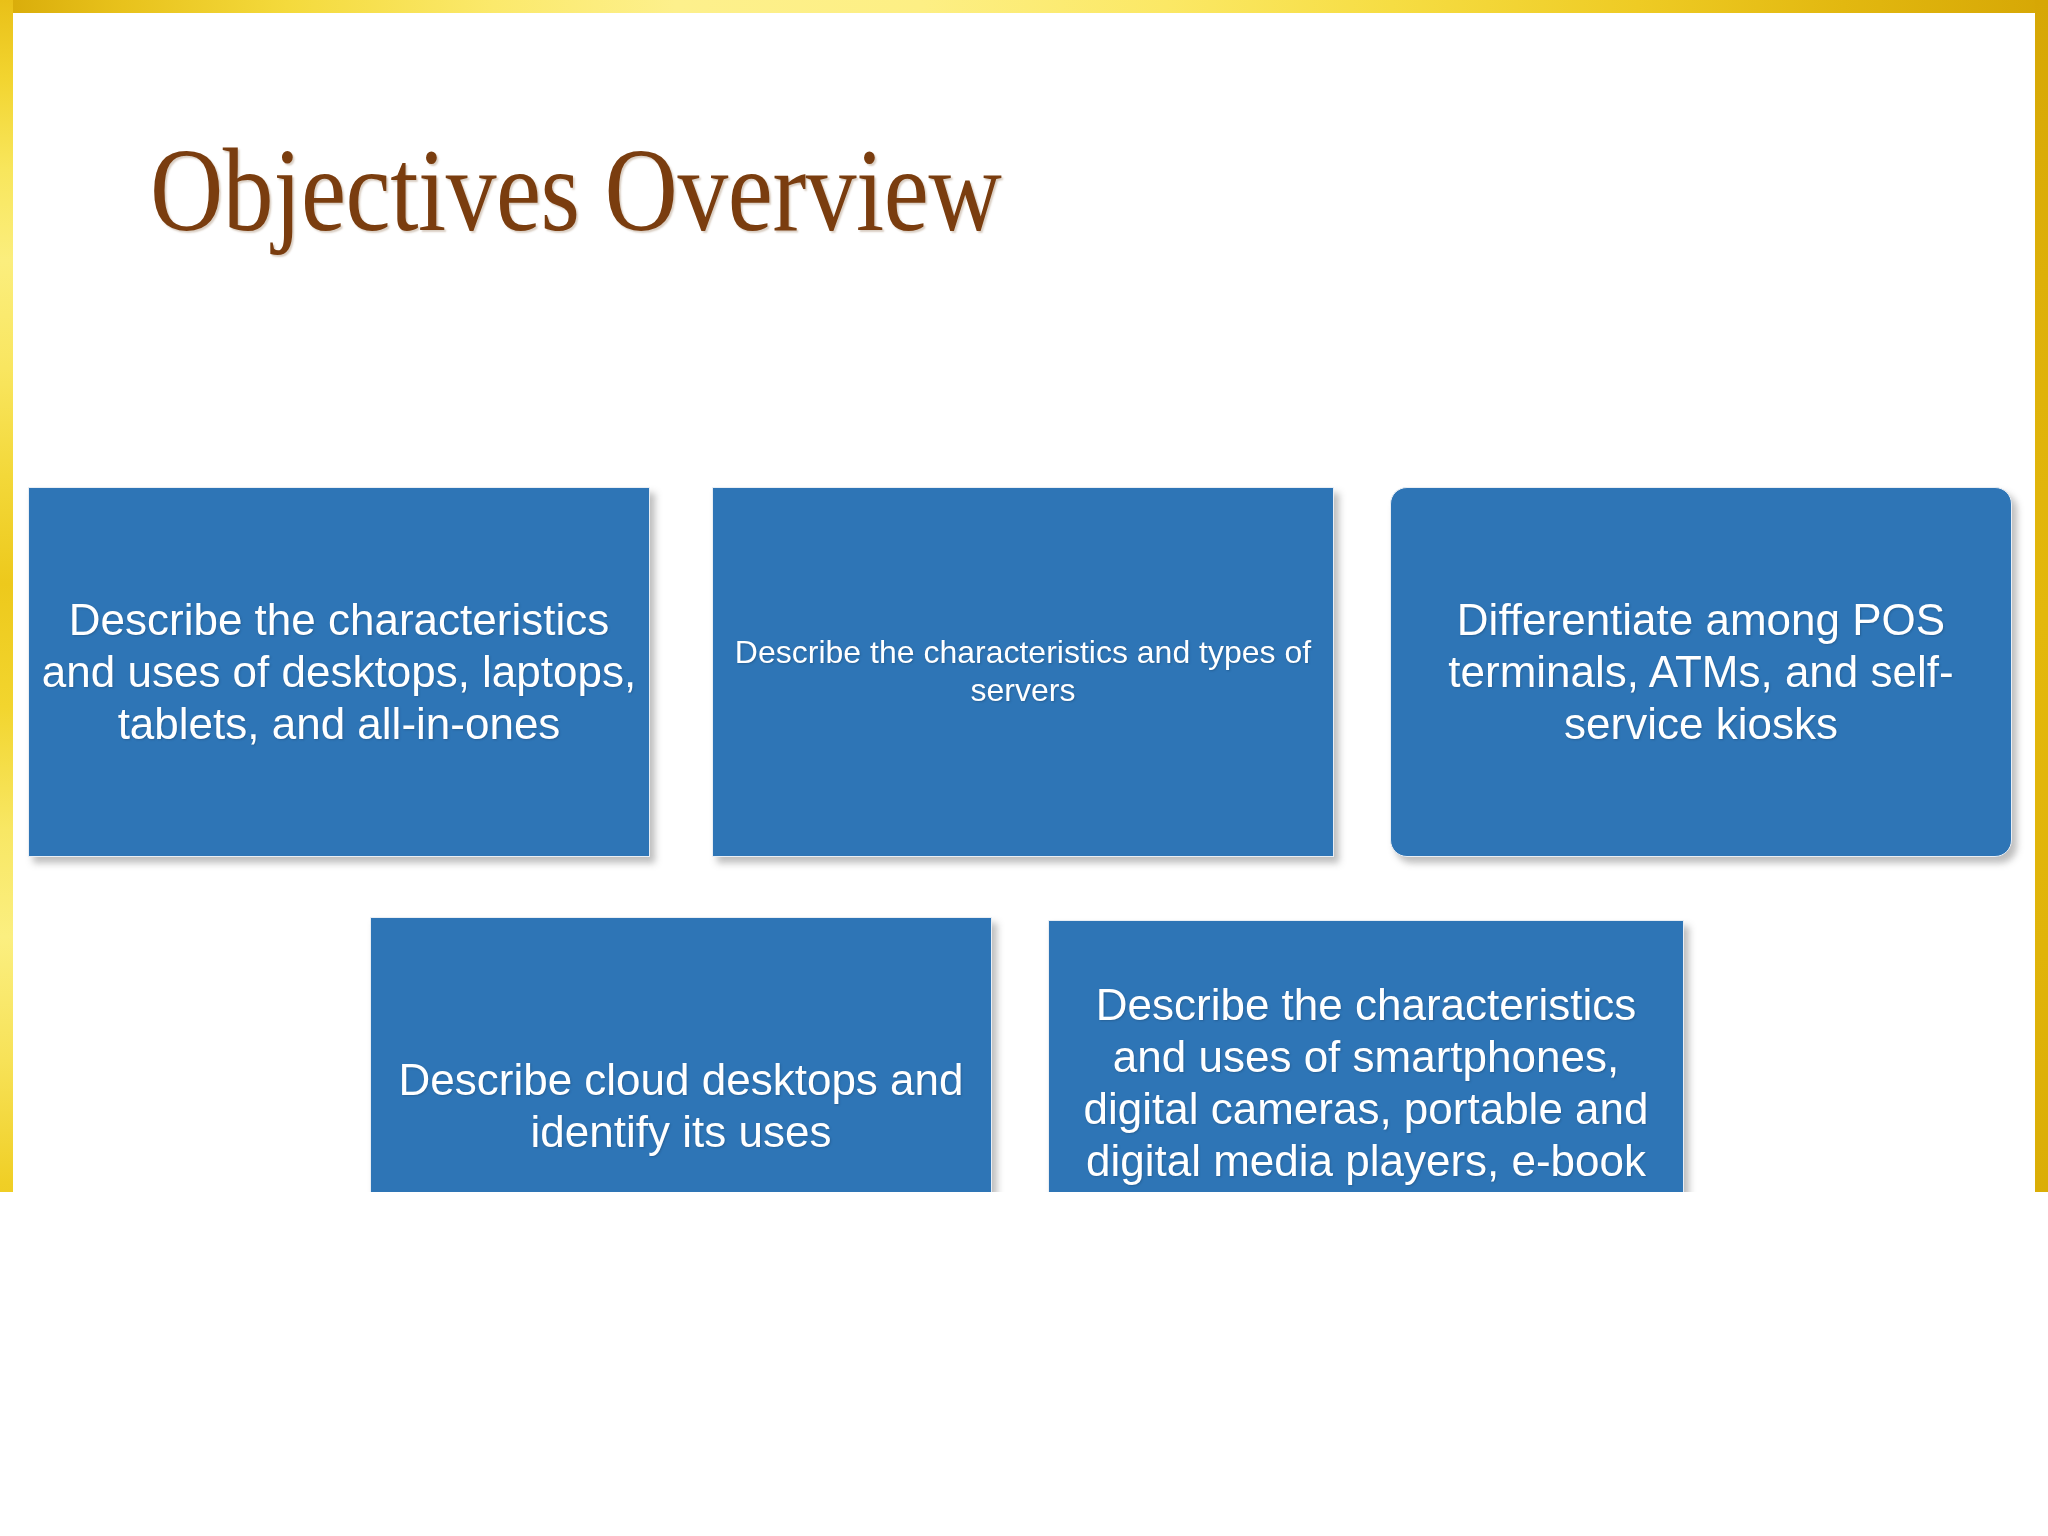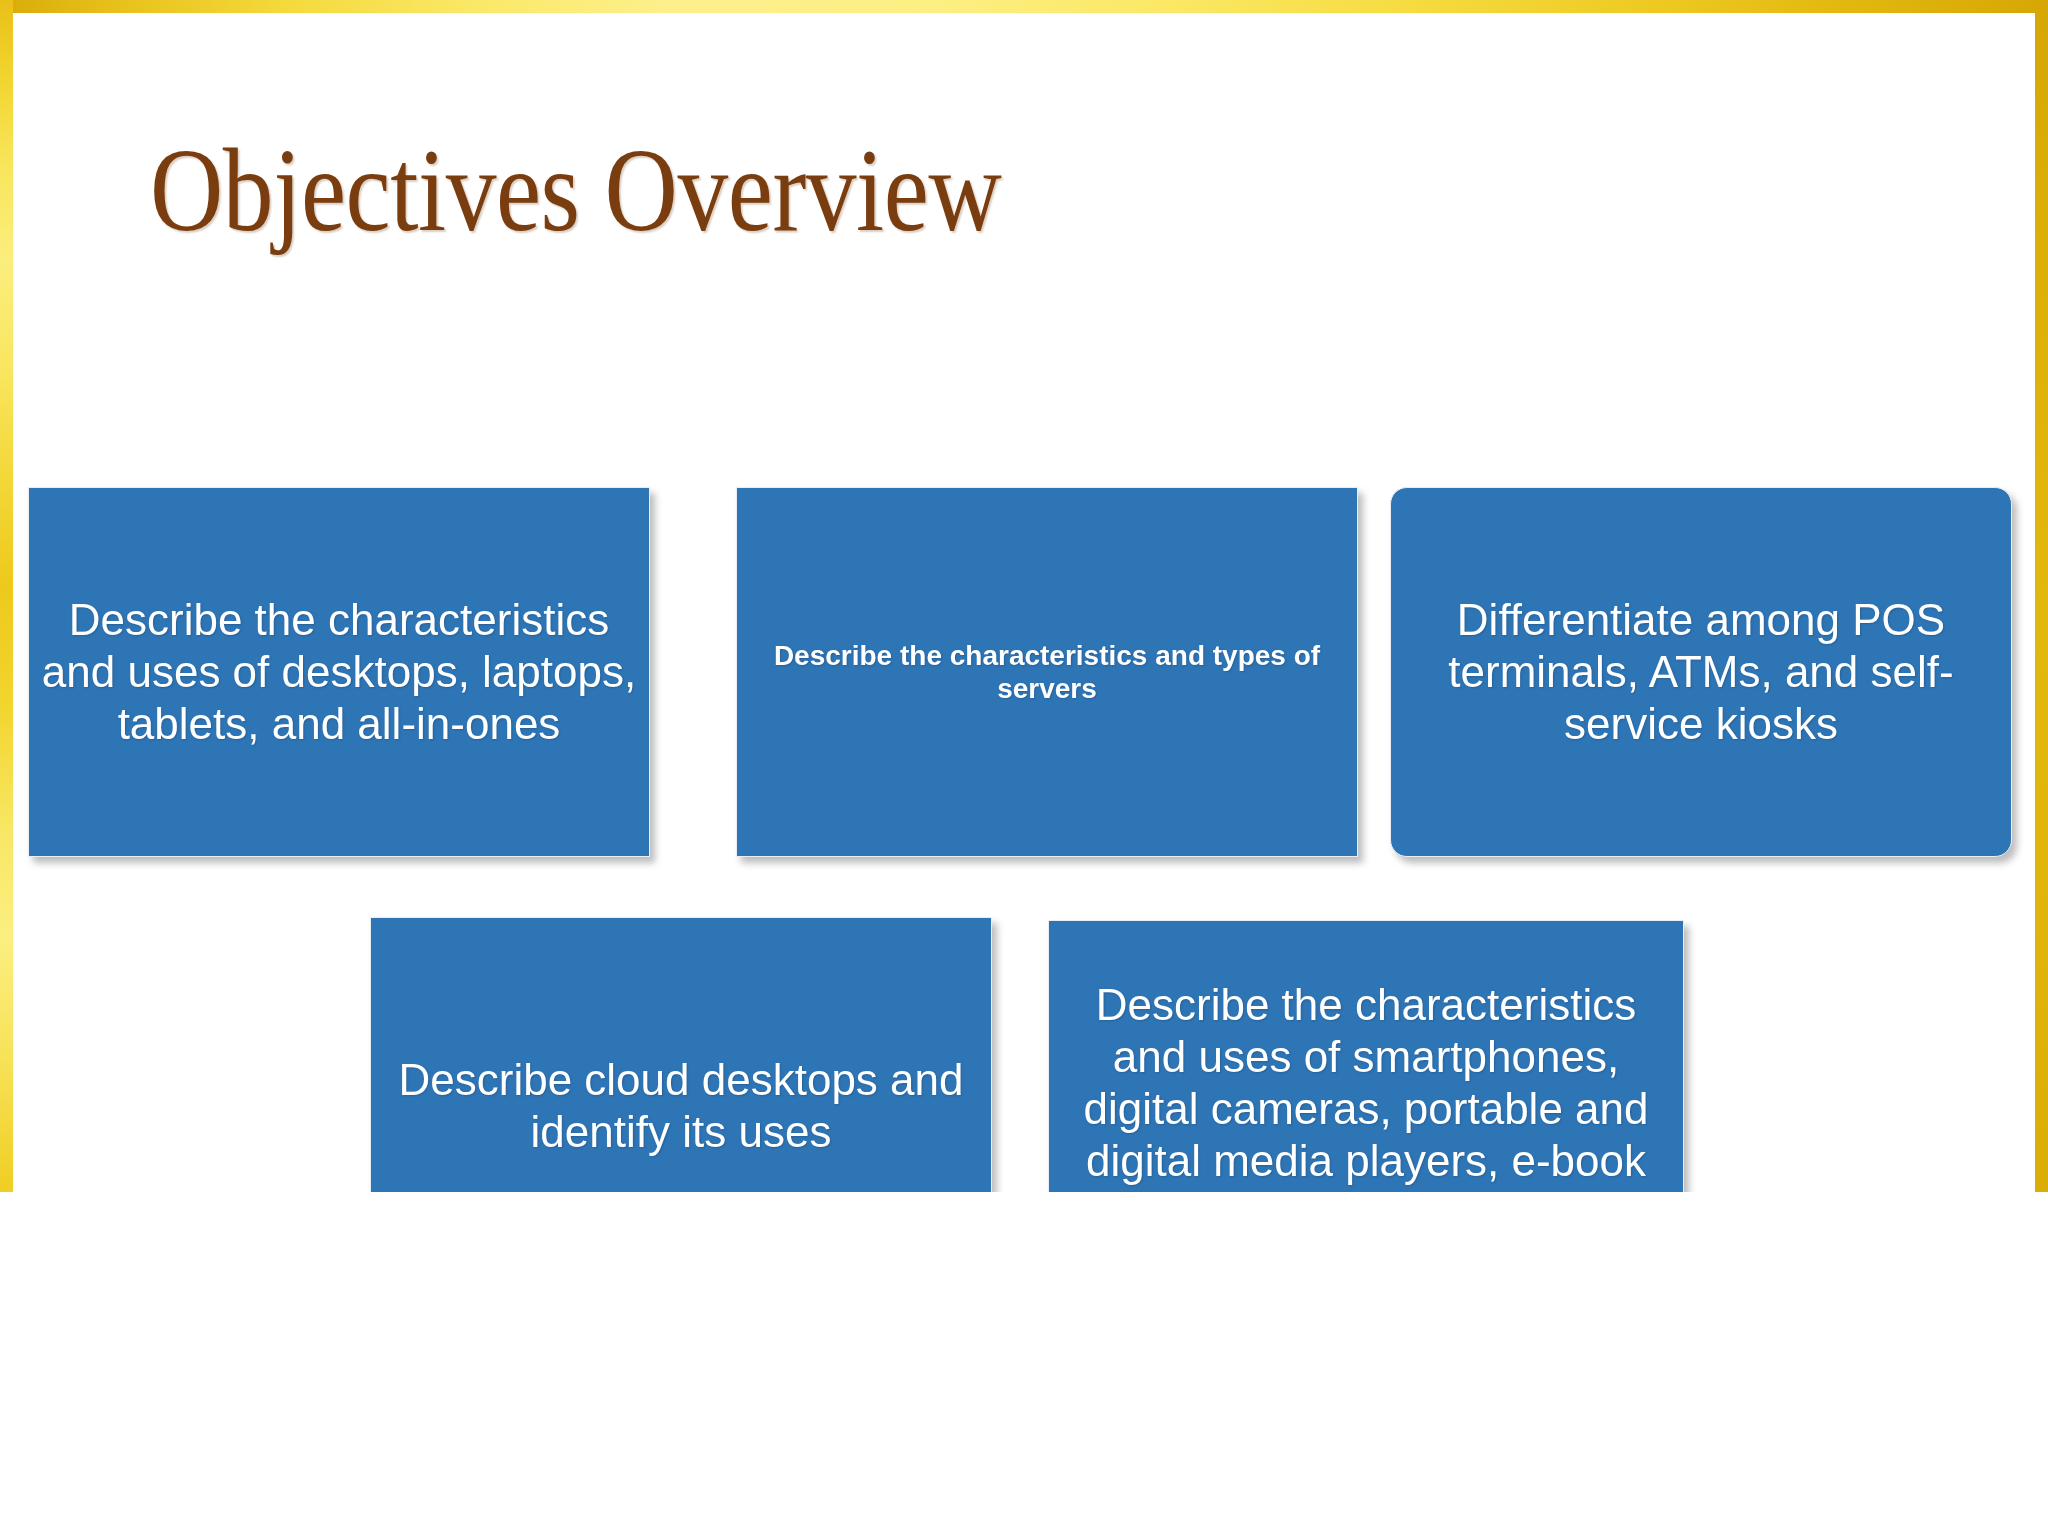--- a/index.html
+++ b/index.html
@@ -119,23 +119,22 @@
     text-shadow: 1px 1px 2px rgba(25, 60, 95, 0.35);
   }
 
   
   #box-desktops {
     left: 28px;  top: 487px;  width: 622px;  height: 370px;
     font-size: 44px;
     align-items: center;
   }
   #box-servers {
-    left: 736px; top: 487px;  width: 622px;  height: 370px;
-    font-size: 28px;
-    font-weight: bold;
+    left: 712px; top: 487px;  width: 622px;  height: 370px;
+    font-size: 32px;
   }
   #box-pos {
     left: 1390px; top: 487px; width: 622px;  height: 370px;
     font-size: 44px;
     border-radius: 17px;
   }
 
   
   #box-cloud {
     left: 370px;  top: 917px; width: 622px;  height: 378px;

